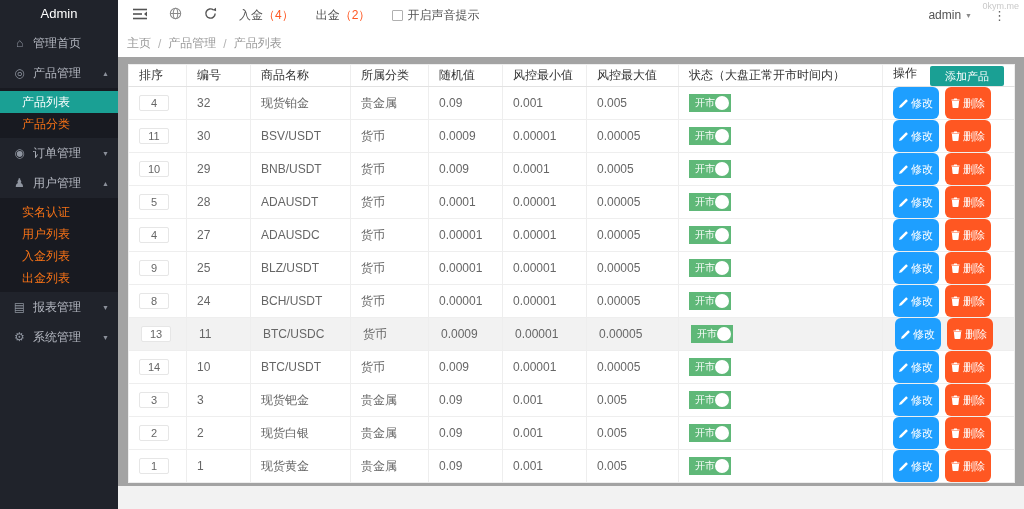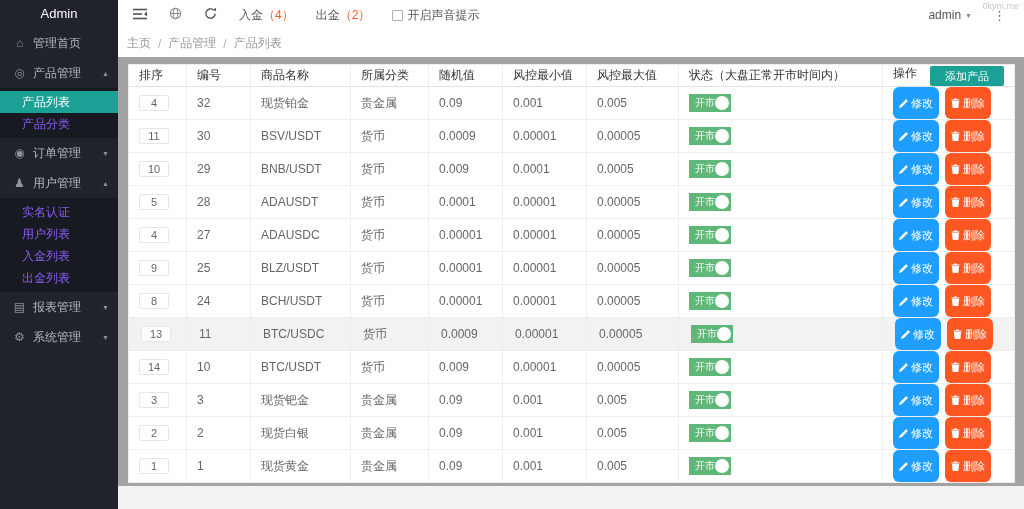--- a/index.html
+++ b/index.html
@@ -7,21 +7,21 @@
   body { font-family: "Liberation Sans", "DejaVu Sans", sans-serif; font-size: 12px; background: #f2f2f2; }
   .app { display: flex; width: 1024px; height: 509px; }
 
   
   .sidebar { width: 118px; flex-shrink: 0; background: #20232b; color: #b8bcc6; display: flex; flex-direction: column; }
   .logo { height: 28px; line-height: 28px; text-align: center; color: #fff; font-size: 13px; }
   .menu-item { height: 30px; display: flex; align-items: center; padding: 0 9px 0 12px; cursor: pointer; font-size: 12px; color: #b4b8c1; }
   .mi-icon { width: 15px; margin-right: 6px; font-size: 12px; color: #8f95a0; text-align: center; flex-shrink: 0; }
   .arrow { margin-left: auto; font-size: 7px; color: #8b909b; }
   .submenu { background: #181a21; padding: 3px 0; }
-  .submenu .menu-item { height: 22px; padding-left: 22px; color: #8b5cf6; }
+  .submenu .menu-item { height: 22px; padding-left: 22px; color: #f97316; }
   .submenu .menu-item.active { background: #1aa094; color: #fff; }
 
   
   .main { flex: 1; display: flex; flex-direction: column; background: #fff; position: relative; min-width: 0; }
   .topbar { height: 30px; display: flex; align-items: center; padding: 0 8px 0 4px; background: #fff; flex-shrink: 0; }
   .tb-item { display: flex; align-items: center; padding: 0 11px; height: 100%; color: #545454; cursor: pointer; white-space: nowrap; }
   .count { color: #ff5722; }
   .cb { display: inline-block; width: 11px; height: 11px; border: 1px solid #b0b0b0; border-radius: 1px; background: #fff; margin-right: 4px; }
   .tb-right { margin-left: auto; display: flex; align-items: center; }
   .caret { font-size: 7px; color: #8a8a8a; margin-left: 4px; }

